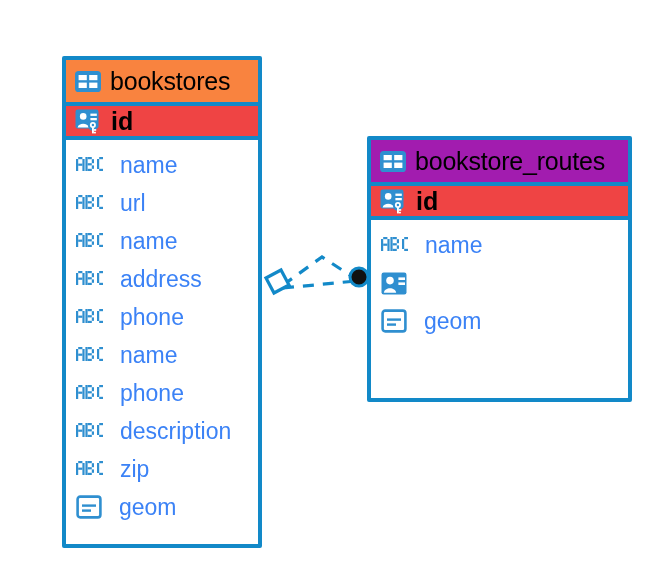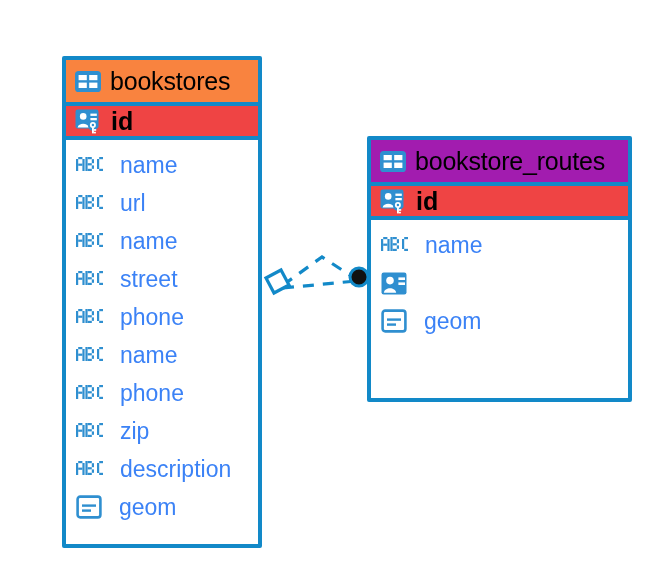--- a/index.html
+++ b/index.html
@@ -234,21 +234,21 @@
                 <rect x="11.6" y="6.2" width="4.2" height="2.2"></rect>
               <rect x="11.6" y="11.8" width="4.2" height="2.2"></rect>
               <rect x="15.8" y="2.2" width="2.2" height="4.0"></rect>
                 <rect x="15.8" y="8.4" width="2.2" height="3.4"></rect>
               <rect x="21.0" y="2" width="2.2" height="10"></rect>
               <rect x="23.2" y="0" width="3.8" height="2.2"></rect>
                 <rect x="23.2" y="11.8" width="3.8" height="2.2"></rect>
             </g>
           </svg>
         </span>
-        <span class="attr-label">street</span>
+        <span class="attr-label">address</span>
       </div>
 
       <div class="attr-row">
         <span class="icon icon-abc">
           <svg width="27" height="16" viewBox="0 0 27 16" xmlns="http://www.w3.org/2000/svg">
             <g fill="#2f8fd0">
               <rect x="0" y="2" width="2.2" height="12"></rect>
                 <rect x="6.4" y="2" width="2.2" height="12"></rect>
               <rect x="2.2" y="0" width="4.2" height="2.2"></rect>
                 <rect x="2.2" y="6.6" width="4.2" height="2.2"></rect>
@@ -326,44 +326,44 @@
                 <rect x="11.6" y="6.2" width="4.2" height="2.2"></rect>
               <rect x="11.6" y="11.8" width="4.2" height="2.2"></rect>
               <rect x="15.8" y="2.2" width="2.2" height="4.0"></rect>
                 <rect x="15.8" y="8.4" width="2.2" height="3.4"></rect>
               <rect x="21.0" y="2" width="2.2" height="10"></rect>
               <rect x="23.2" y="0" width="3.8" height="2.2"></rect>
                 <rect x="23.2" y="11.8" width="3.8" height="2.2"></rect>
             </g>
           </svg>
         </span>
+        <span class="attr-label">description</span>
+      </div>
+
+      <div class="attr-row">
+        <span class="icon icon-abc">
+          <svg width="27" height="16" viewBox="0 0 27 16" xmlns="http://www.w3.org/2000/svg">
+            <g fill="#2f8fd0">
+              <rect x="0" y="2" width="2.2" height="12"></rect>
+                <rect x="6.4" y="2" width="2.2" height="12"></rect>
+              <rect x="2.2" y="0" width="4.2" height="2.2"></rect>
+                <rect x="2.2" y="6.6" width="4.2" height="2.2"></rect>
+              <rect x="9.4" y="0" width="2.2" height="14"></rect>
+              <rect x="11.6" y="0" width="4.2" height="2.2"></rect>
+                <rect x="11.6" y="6.2" width="4.2" height="2.2"></rect>
+              <rect x="11.6" y="11.8" width="4.2" height="2.2"></rect>
+              <rect x="15.8" y="2.2" width="2.2" height="4.0"></rect>
+                <rect x="15.8" y="8.4" width="2.2" height="3.4"></rect>
+              <rect x="21.0" y="2" width="2.2" height="10"></rect>
+              <rect x="23.2" y="0" width="3.8" height="2.2"></rect>
+                <rect x="23.2" y="11.8" width="3.8" height="2.2"></rect>
+            </g>
+          </svg>
+        </span>
         <span class="attr-label">zip</span>
-      </div>
-
-      <div class="attr-row">
-        <span class="icon icon-abc">
-          <svg width="27" height="16" viewBox="0 0 27 16" xmlns="http://www.w3.org/2000/svg">
-            <g fill="#2f8fd0">
-              <rect x="0" y="2" width="2.2" height="12"></rect>
-                <rect x="6.4" y="2" width="2.2" height="12"></rect>
-              <rect x="2.2" y="0" width="4.2" height="2.2"></rect>
-                <rect x="2.2" y="6.6" width="4.2" height="2.2"></rect>
-              <rect x="9.4" y="0" width="2.2" height="14"></rect>
-              <rect x="11.6" y="0" width="4.2" height="2.2"></rect>
-                <rect x="11.6" y="6.2" width="4.2" height="2.2"></rect>
-              <rect x="11.6" y="11.8" width="4.2" height="2.2"></rect>
-              <rect x="15.8" y="2.2" width="2.2" height="4.0"></rect>
-                <rect x="15.8" y="8.4" width="2.2" height="3.4"></rect>
-              <rect x="21.0" y="2" width="2.2" height="10"></rect>
-              <rect x="23.2" y="0" width="3.8" height="2.2"></rect>
-                <rect x="23.2" y="11.8" width="3.8" height="2.2"></rect>
-            </g>
-          </svg>
-        </span>
-        <span class="attr-label">description</span>
       </div>
 
       <div class="attr-row">
         <span class="icon icon-geom">
           <svg width="26" height="24" viewBox="0 0 26 24" xmlns="http://www.w3.org/2000/svg">
             <rect x="1.6" y="1.6" width="22.8" height="20.8" rx="2.6" fill="#ffffff" stroke="#2f8fd0" stroke-width="2.6"></rect>
             <rect x="6.0" y="9.4" width="14.0" height="2.4" fill="#2f8fd0"></rect>
             <rect x="6.0" y="14.4" width="9.0" height="2.4" fill="#2f8fd0"></rect>
           </svg>
         </span>

